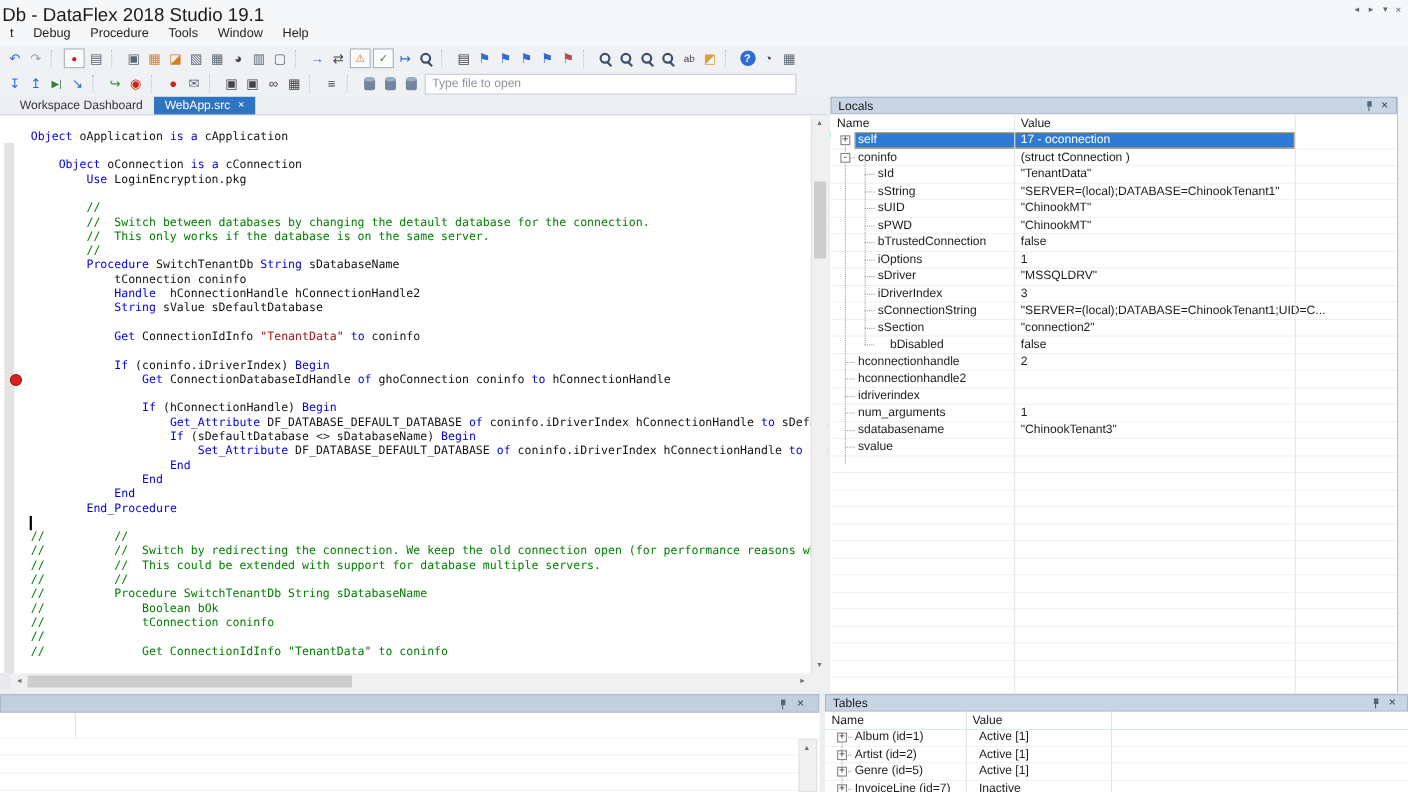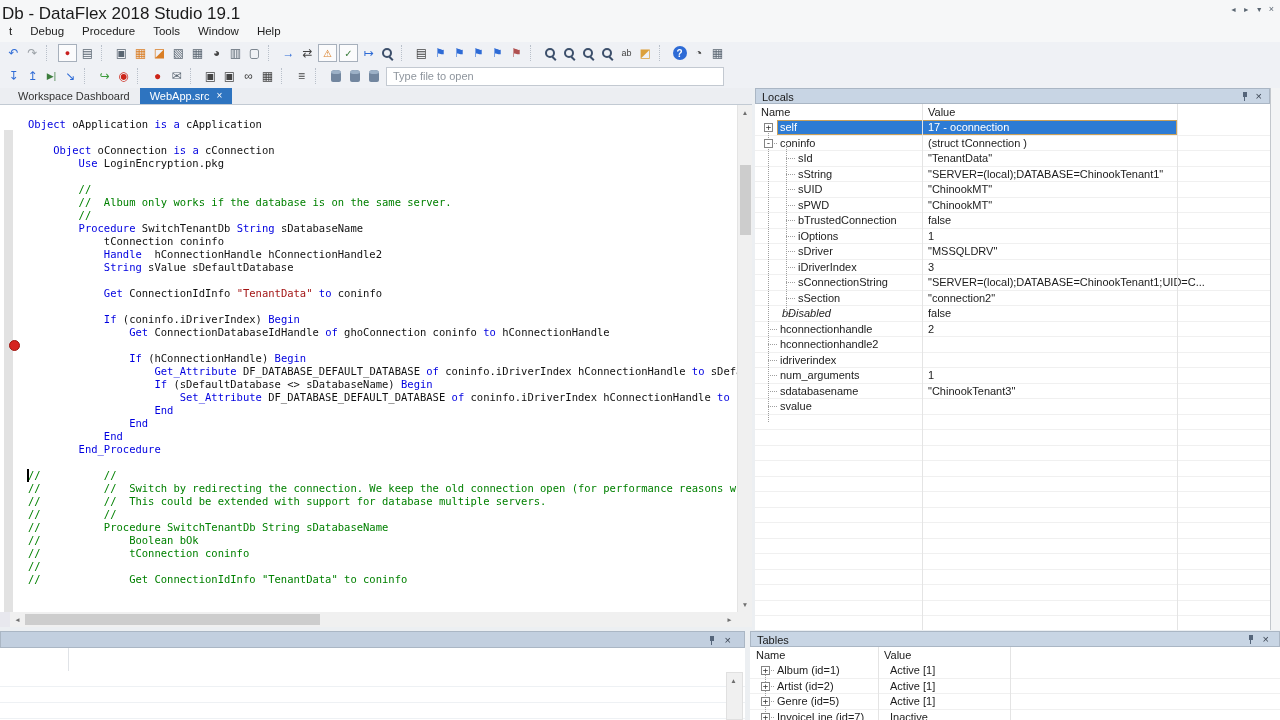--- a/index.html
+++ b/index.html
@@ -286,21 +286,22 @@
 
 <div class="abs" id="editor">
   <div id="gutter-strip"></div>
   <div id="code">
       <div class="cl"><span class="sg-k">Object</span><span class="sg-p"> oApplication </span><span class="sg-k">is a</span><span class="sg-p"> cApplication</span></div>
       <div class="cl"></div>
       <div class="cl"><span class="sg-p">    </span><span class="sg-k">Object</span><span class="sg-p"> oConnection </span><span class="sg-k">is a</span><span class="sg-p"> cConnection</span></div>
       <div class="cl"><span class="sg-p">        </span><span class="sg-k">Use</span><span class="sg-p"> LoginEncryption.pkg</span></div>
       <div class="cl"></div>
       <div class="cl"><span class="sg-c">        //</span></div>
-      <div class="cl"><span class="sg-c">        //  Album only works if the database is on the same server.</span></div>
+      <div class="cl"><span class="sg-c">        //  Switch between databases by changing the detault database for the connection.</span></div>
+      <div class="cl"><span class="sg-c">        //  This only works if the database is on the same server.</span></div>
       <div class="cl"><span class="sg-c">        //</span></div>
       <div class="cl"><span class="sg-p">        </span><span class="sg-k">Procedure</span><span class="sg-p"> SwitchTenantDb </span><span class="sg-k">String</span><span class="sg-p"> sDatabaseName</span></div>
       <div class="cl"><span class="sg-p">            tConnection coninfo</span></div>
       <div class="cl"><span class="sg-p">            </span><span class="sg-k">Handle</span><span class="sg-p">  hConnectionHandle hConnectionHandle2</span></div>
       <div class="cl"><span class="sg-p">            </span><span class="sg-k">String</span><span class="sg-p"> sValue sDefaultDatabase</span></div>
       <div class="cl"></div>
       <div class="cl"><span class="sg-p">            </span><span class="sg-k">Get</span><span class="sg-p"> ConnectionIdInfo </span><span class="sg-s">"TenantData"</span><span class="sg-p"> </span><span class="sg-k">to</span><span class="sg-p"> coninfo</span></div>
       <div class="cl"></div>
       <div class="cl"><span class="sg-p">            </span><span class="sg-k">If</span><span class="sg-p"> (coninfo.iDriverIndex) </span><span class="sg-k">Begin</span></div>
       <div class="cl"><span class="sg-p">                </span><span class="sg-k">Get</span><span class="sg-p"> ConnectionDatabaseIdHandle </span><span class="sg-k">of</span><span class="sg-p"> ghoConnection coninfo </span><span class="sg-k">to</span><span class="sg-p"> hConnectionHandle</span></div>
@@ -412,21 +413,21 @@
         <span class="cell" style="left: 43px;">sConnectionString</span>
         <span class="cell" style="left: 173px;">"SERVER=(local);DATABASE=ChinookTenant1;UID=C...</span>
       </div>
       <div class="grid-row">
         <div class="stub" style="left: 31px; width: 9px;"></div>
         <span class="cell" style="left: 43px;">sSection</span>
         <span class="cell" style="left: 173px;">"connection2"</span>
       </div>
       <div class="grid-row">
         <div class="stub" style="left: 31px; width: 9px;"></div>
-        <span class="cell" style="left: 27px; font-style: italic;">bDisabled</span>
+        <span class="cell" style="left: 54px;">bDisabled</span>
         <span class="cell" style="left: 173px;">false</span>
       </div>
       <div class="grid-row">
         <div class="stub" style="left: 13px; width: 9px;"></div>
         <span class="cell" style="left: 25px;">hconnectionhandle</span>
         <span class="cell" style="left: 173px;">2</span>
       </div>
       <div class="grid-row">
         <div class="stub" style="left: 13px; width: 9px;"></div>
         <span class="cell" style="left: 25px;">hconnectionhandle2</span>

